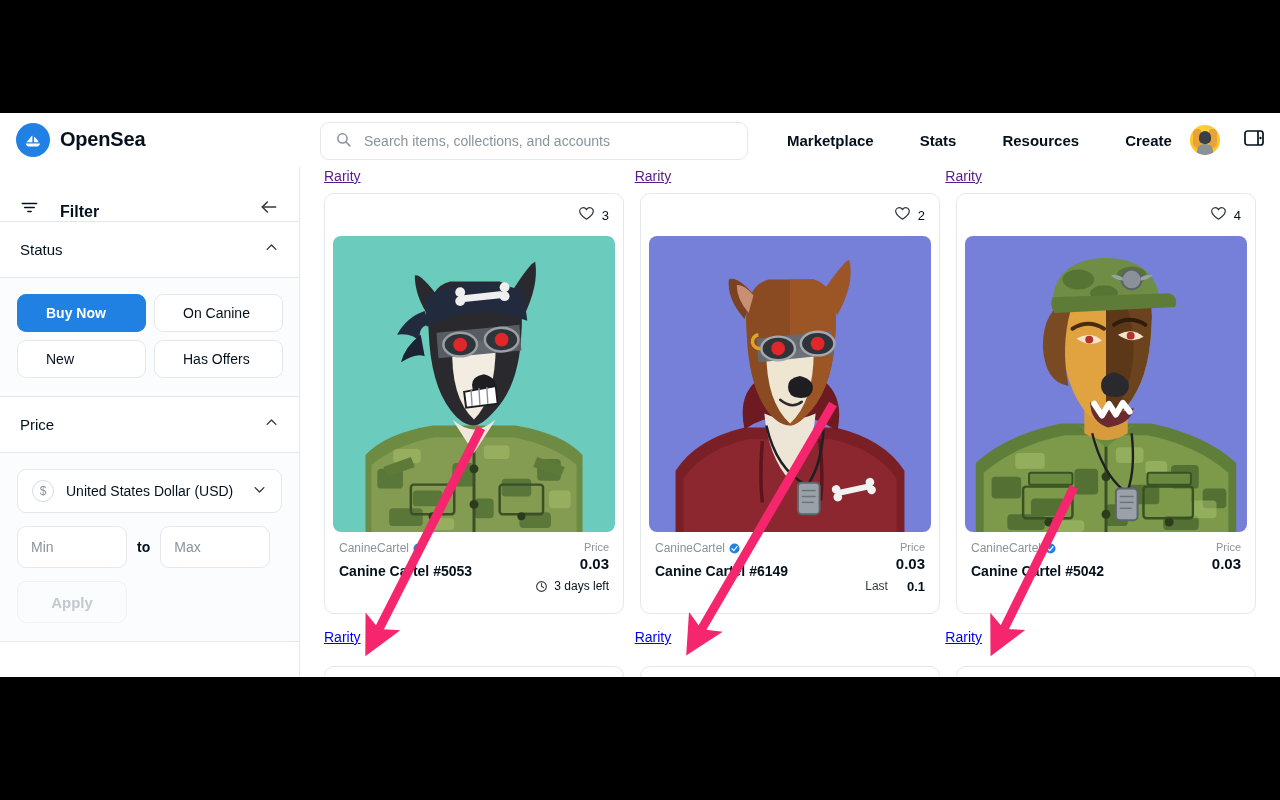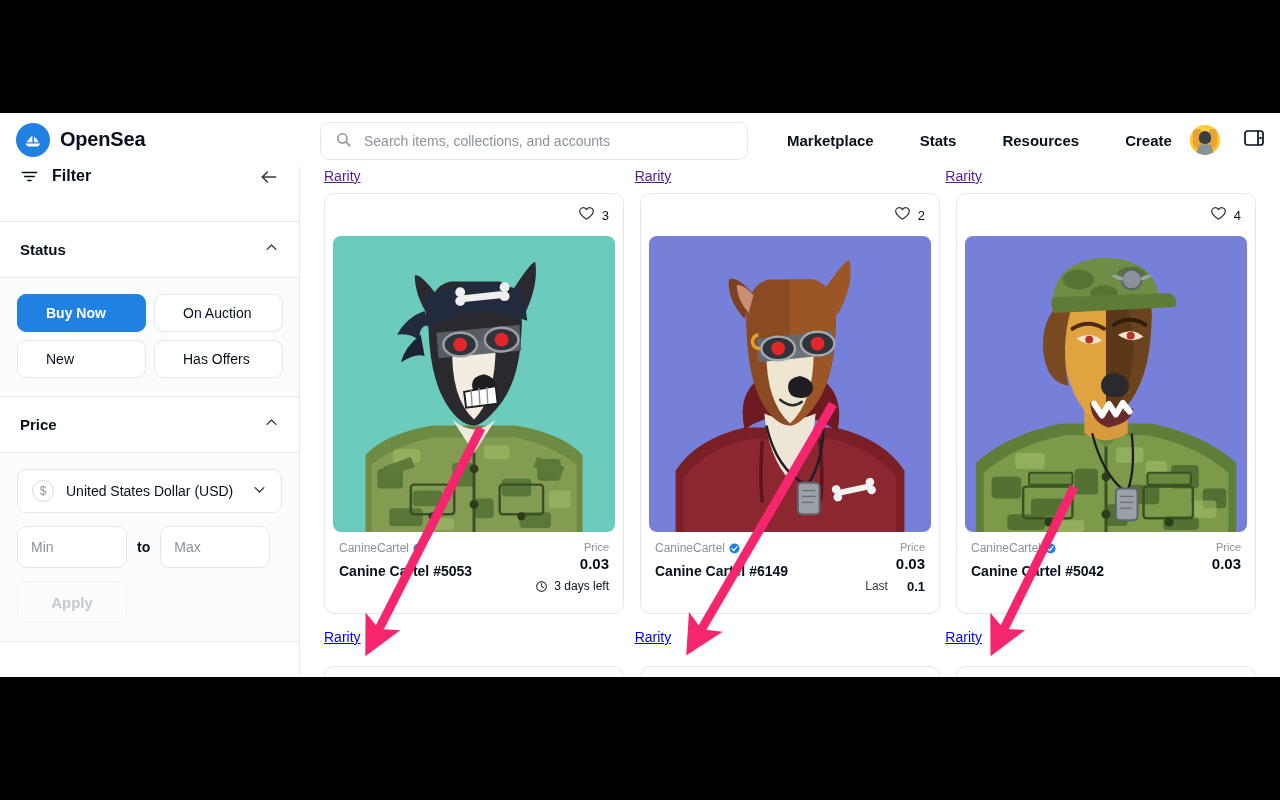--- a/index.html
+++ b/index.html
@@ -57,31 +57,31 @@
   .avatar .hair-r { position: absolute; right: 3px; top: 4px; width: 8px; height: 19px; background: #E8A23A; border-radius: 2px 4px 5px 3px; }
   .avatar .face { position: absolute; left: 9px; top: 6px; width: 12px; height: 13px; background: #3A3F45; border-radius: 6px 6px 5px 5px; }
   .avatar .body { position: absolute; left: 7px; bottom: 0; width: 16px; height: 11px; background: #8A9199; border-radius: 7px 7px 0 0; }
 
   
   #sidebar {
     position: absolute; left: 0; top: 54px; width: 300px; height: 510px;
     background: #fff; border-right: 1px solid #E5E8EB; overflow: hidden;
   }
   .filter-head {
-    height: 55px; display: flex; align-items: flex-start; padding: 0 20px;
-    border-bottom: 1px solid #E5E8EB; gap: 13px;
+    height: 55px; display: flex; align-items: flex-end; padding: 0 20px;
+    border-bottom: 1px solid #E5E8EB; gap: 21px;
   }
   .filter-head .title { font-size: 16px; font-weight: bold; color: #04111D; }
   .filter-head .back { margin-left: auto; cursor: pointer; }
 
   .section-head {
     height: 56px; display: flex; align-items: center; padding: 0 20px;
     border-bottom: 1px solid #E5E8EB; background: #fff; cursor: pointer;
   }
-  .section-head .label { font-size: 15px; font-weight: bold; color: #04111D; }
+  .section-head .label { font-size: 15px; font-weight: normal; color: #04111D; }
   .section-head .chev { margin-left: auto; }
 
   .section-body { background: #FBFCFD; padding: 16px 17px 18px 17px; border-bottom: 1px solid #E5E8EB; }
 
   .chip-grid { display: grid; grid-template-columns: 129px 129px; gap: 8px; }
   .chip {
     height: 38px; border: 1px solid #E5E8EB; border-radius: 9px;
     background: #fff; display: flex; align-items: center; padding-left: 28px;
     font-size: 14px; color: #04111D; cursor: pointer; white-space: nowrap;
   }
@@ -229,21 +229,21 @@
         <span class="label">Status</span>
         <span class="chev">
           <svg width="15" height="15" viewBox="0 0 24 24" fill="none" stroke="#353840" stroke-width="2.2" stroke-linecap="round" stroke-linejoin="round">
             <polyline points="5,15 12,8 19,15"></polyline>
           </svg>
         </span>
       </div>
       <div class="section-body">
         <div class="chip-grid">
           <div class="chip active">Buy Now</div>
-          <div class="chip">On Auction</div>
+          <div class="chip">On Canine</div>
           <div class="chip">New</div>
           <div class="chip">Has Offers</div>
         </div>
       </div>
 
       <div class="section-head">
         <span class="label">Price</span>
         <span class="chev">
           <svg width="15" height="15" viewBox="0 0 24 24" fill="none" stroke="#353840" stroke-width="2.2" stroke-linecap="round" stroke-linejoin="round">
             <polyline points="5,15 12,8 19,15"></polyline>

